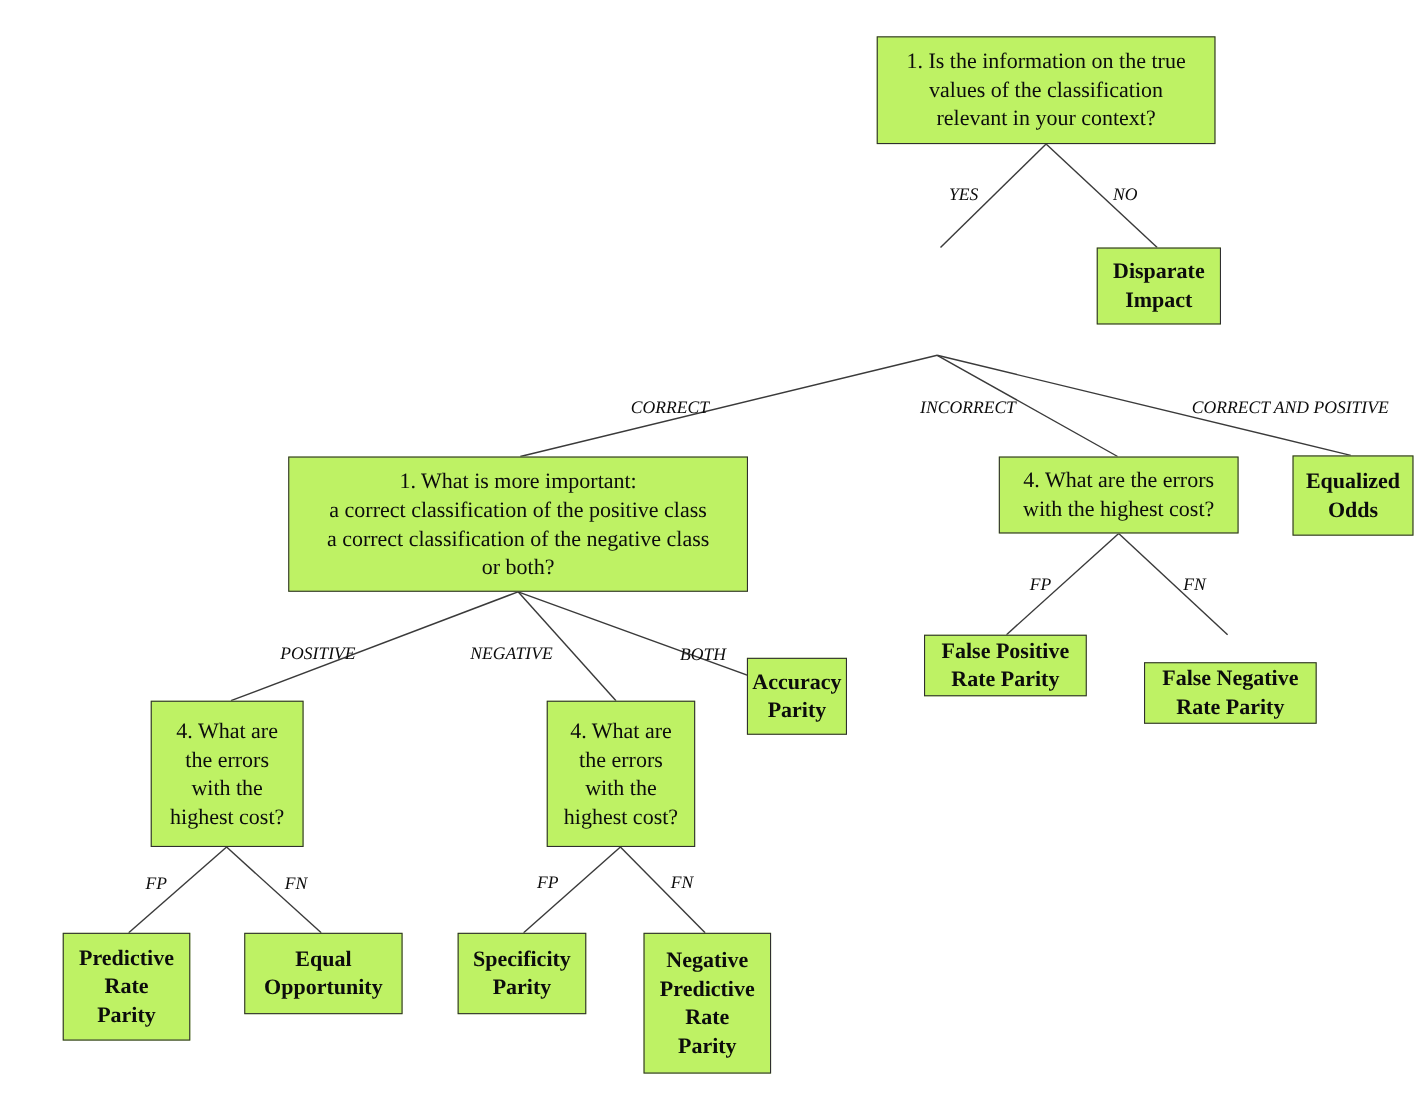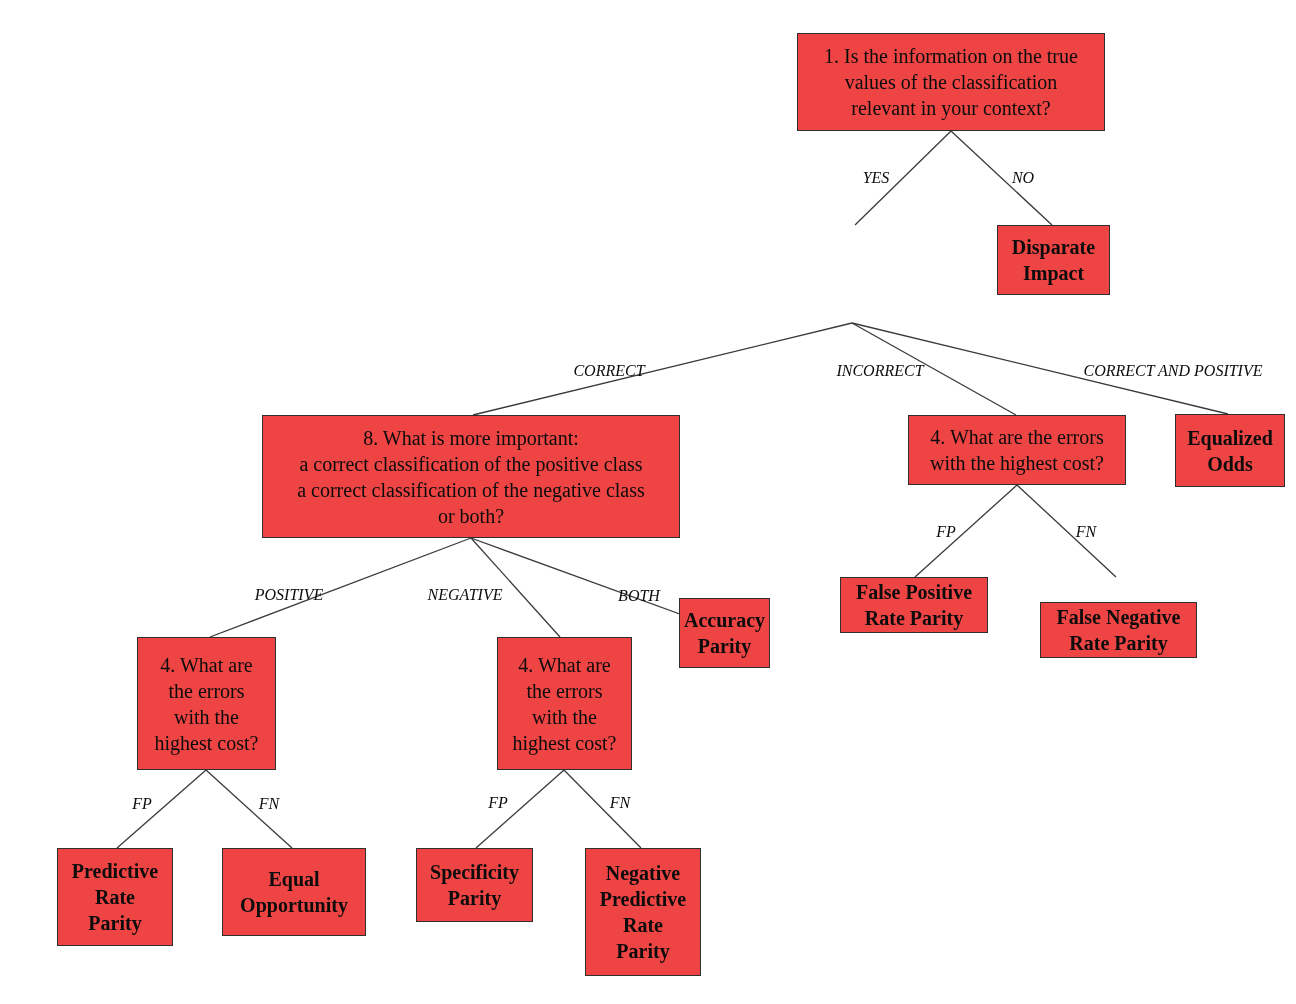--- a/index.html
+++ b/index.html
@@ -10,21 +10,21 @@
     position:relative;
     overflow:hidden;
     color:#0c0c0c;
   }
   .stage{position:absolute;left:0;top:0;width:1296px;height:1004px;}
   svg.lines{position:absolute;left:0;top:0;}
   svg.lines line{stroke:#3a3a3a;stroke-width:1.3;}
   .node{
     position:absolute;
     box-sizing:border-box;
-    background:#ef4444;
+    background:#bef264;
     border:1.5px solid #2f2f2f;
     display:flex;align-items:center;justify-content:center;
     text-align:center;
     white-space:pre-line;
     font-size:20px;
     line-height:1.3;
     padding:2px 4px;
   }
   .node.bold{font-weight:bold;}
   .elabel{
@@ -55,21 +55,21 @@
     <line x1="564" y1="770" x2="641" y2="848"></line>
     <line x1="1017" y1="485" x2="915" y2="577"></line>
     <line x1="1017" y1="485" x2="1116" y2="577"></line>
   </svg>
 
   <div class="node" style="left:797px;top:33px;width:308px;height:98px">1. Is the information on the true
 values of the classification
 relevant in your context?</div>
 
 
-  <div class="node" style="left:262px;top:415px;width:418px;height:123px">8. What is more important:
+  <div class="node" style="left:262px;top:415px;width:418px;height:123px">1. What is more important:
 a correct classification of the positive class
 a correct classification of the negative class
 or both?</div>
 
   <div class="node" style="left:908px;top:415px;width:218px;height:70px">4. What are the errors
 with the highest cost?</div>
 
   <div class="node" style="left:137px;top:637px;width:139px;height:133px">4. What are
 the errors
 with the
@@ -92,21 +92,21 @@
   <div class="node bold" style="left:840px;top:577px;width:148px;height:56px">False Positive
 Rate Parity</div>
 
   <div class="node bold" style="left:1040px;top:602px;width:157px;height:56px">False Negative
 Rate Parity</div>
 
   <div class="node bold" style="left:57px;top:848px;width:116px;height:98px">Predictive
 Rate
 Parity</div>
 
-  <div class="node bold" style="left:222px;top:848px;width:144px;height:88px">Equal
+  <div class="node bold" style="left:222px;top:848px;width:144px;height:74px">Equal
 Opportunity</div>
 
   <div class="node bold" style="left:416px;top:848px;width:117px;height:74px">Specificity
 Parity</div>
 
   <div class="node bold" style="left:585px;top:848px;width:116px;height:128px">Negative
 Predictive
 Rate
 Parity</div>
 

